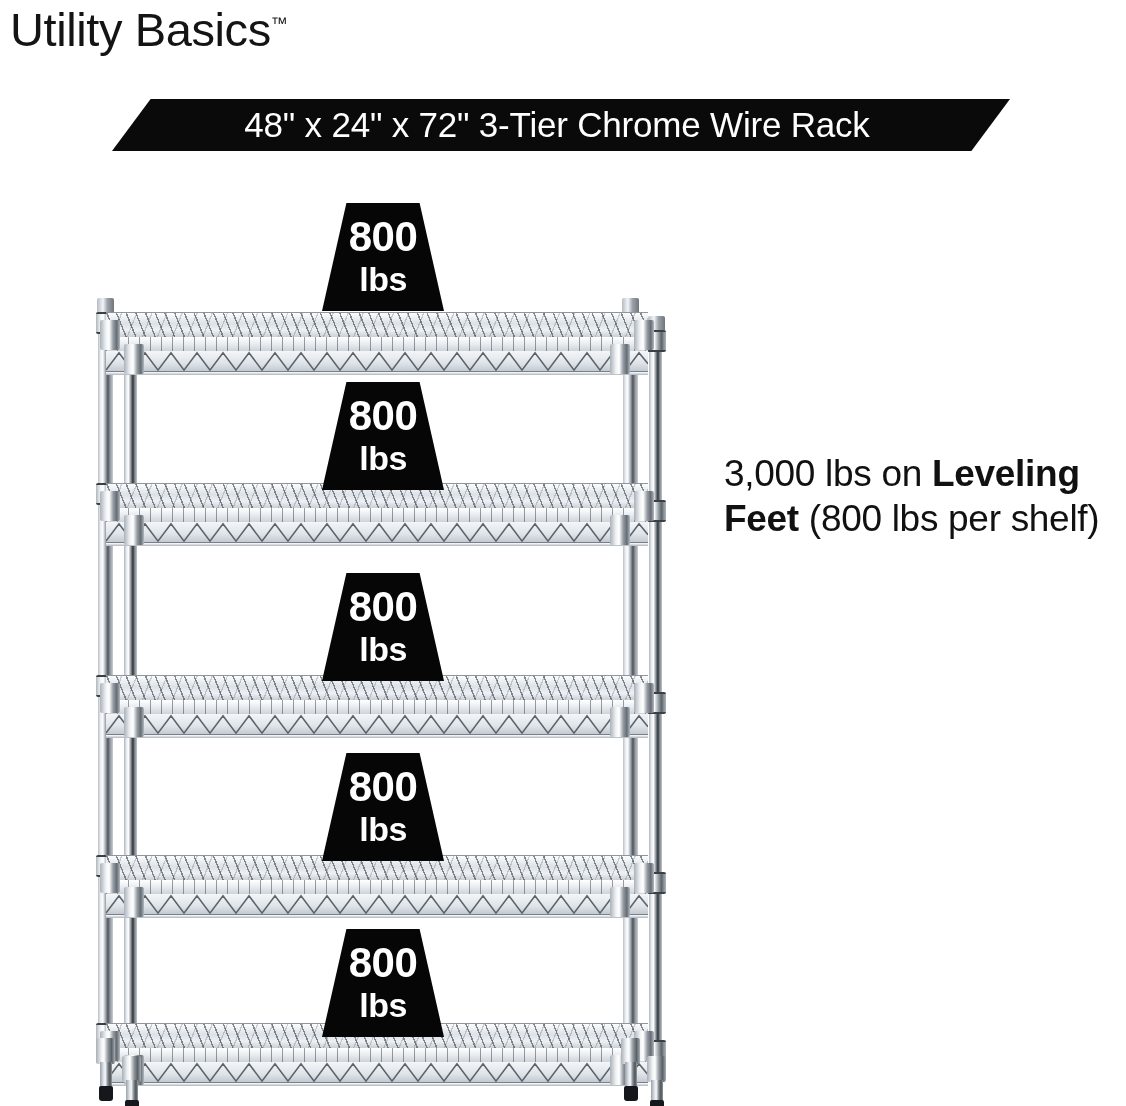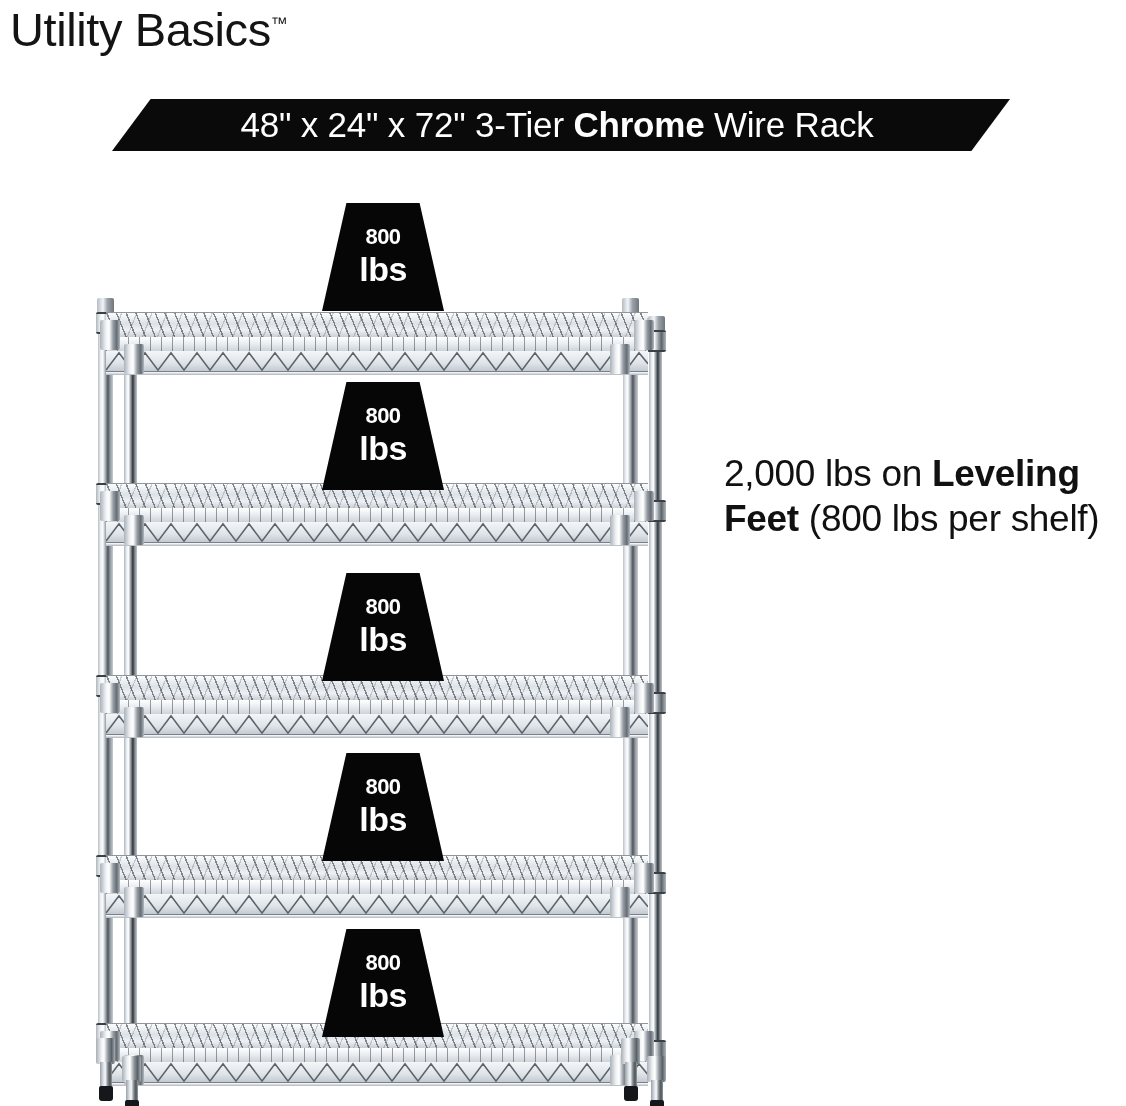--- a/index.html
+++ b/index.html
@@ -42,21 +42,21 @@
     justify-content: center;
   }
   #banner-text {
     color: #ffffff;
     font-size: 35px;
     font-weight: 400;
     letter-spacing: -0.2px;
     white-space: nowrap;
     transform: translateX(-4px);
   }
-  #banner-text b { font-weight: 700; }
+  #banner-text b { font-weight: 400; }
 
   
   #rack {
     position: absolute;
     left: 92px; top: 200px;
     width: 572px; height: 890px;
   }
 
   
   .post {
@@ -168,21 +168,21 @@
     position: absolute;
     background: #060606;
     clip-path: polygon(20% 0%, 80% 0%, 100% 100%, 0% 100%);
     display: flex;
     flex-direction: column;
     align-items: center;
     justify-content: center;
     color: #ffffff;
   }
   .callout .num {
-    font-size: 22px; font-weight: 700; line-height: 1.06;
+    font-size: 42px; font-weight: 700; line-height: 1.06;
     letter-spacing: -0.5px;
   }
   .callout .unit {
     font-size: 34px; font-weight: 700; line-height: 1.18;
     letter-spacing: -0.5px;
   }
 
   
   #copy {
     position: absolute;
@@ -367,15 +367,15 @@
   <span class="unit">lbs</span>
 </div>
 
 <div class="callout" style="left:322px; top:929px; width:122px; height:108px;">
   <span class="num">800</span>
   <span class="unit">lbs</span>
 </div>
 
 <div id="copy">
 
-  <p><span>2,000 lbs on </span><b>Leveling Feet</b><span> (800 lbs per shelf)</span></p>
+  <p><span>3,000 lbs on </span><b>Leveling Feet</b><span> (800 lbs per shelf)</span></p>
 
 </div>
 
 </body></html>

